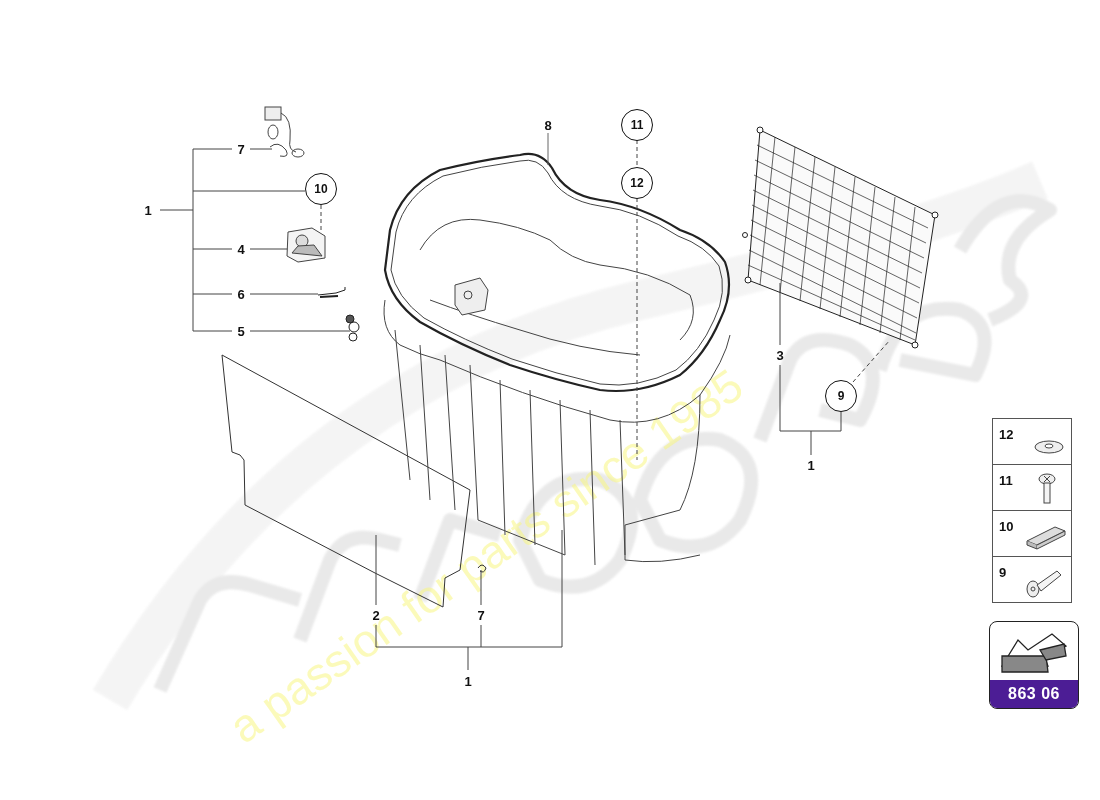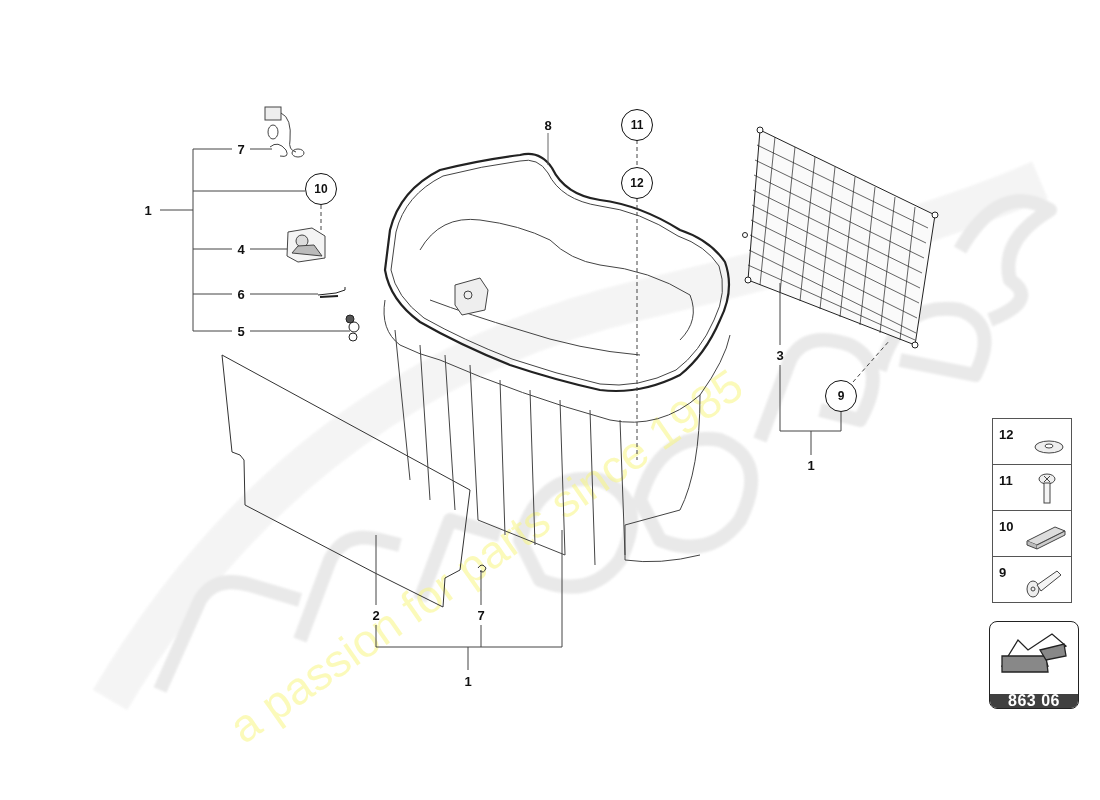--- a/index.html
+++ b/index.html
@@ -12,21 +12,21 @@
   .callout { position:absolute; width:32px; height:32px; border:1.6px solid #111; border-radius:50%;
              background:#fff; box-sizing:border-box; display:flex; align-items:center; justify-content:center;
              font-weight:bold; font-size:12px; color:#111; transform:translate(-50%,-50%); }
   .legend { position:absolute; left:992px; top:418px; width:78px; border:1px solid #555; background:#fff; }
   .legend-row { position:relative; height:45px; border-bottom:1px solid #555; }
   .legend-row:last-child { border-bottom:none; }
   .legend-num { position:absolute; left:6px; top:8px; font-weight:bold; font-size:13px; color:#111; }
   .legend-icon { position:absolute; left:26px; top:4px; width:50px; height:38px; }
   .badge { position:absolute; left:989px; top:621px; width:88px; height:86px; border:1.5px solid #222;
            border-radius:8px; overflow:hidden; background:#fff; }
-  .badge-code { position:absolute; left:0; bottom:0; width:100%; height:14px; background:#404040; color:#fff;
+  .badge-code { position:absolute; left:0; bottom:0; width:100%; height:28px; background:#4c1d95; color:#fff;
                 font-weight:bold; font-size:16px; display:flex; align-items:center; justify-content:center; letter-spacing:0.5px; }
   .wm-text { position:absolute; color:rgba(248,245,130,0.55); font-size:46px; font-family:"Liberation Sans", sans-serif;
              transform-origin:left bottom; white-space:nowrap; }
 </style>
 </head>
 <body>
 
 <div class="stage">
 
   <svg width="1100" height="800">

